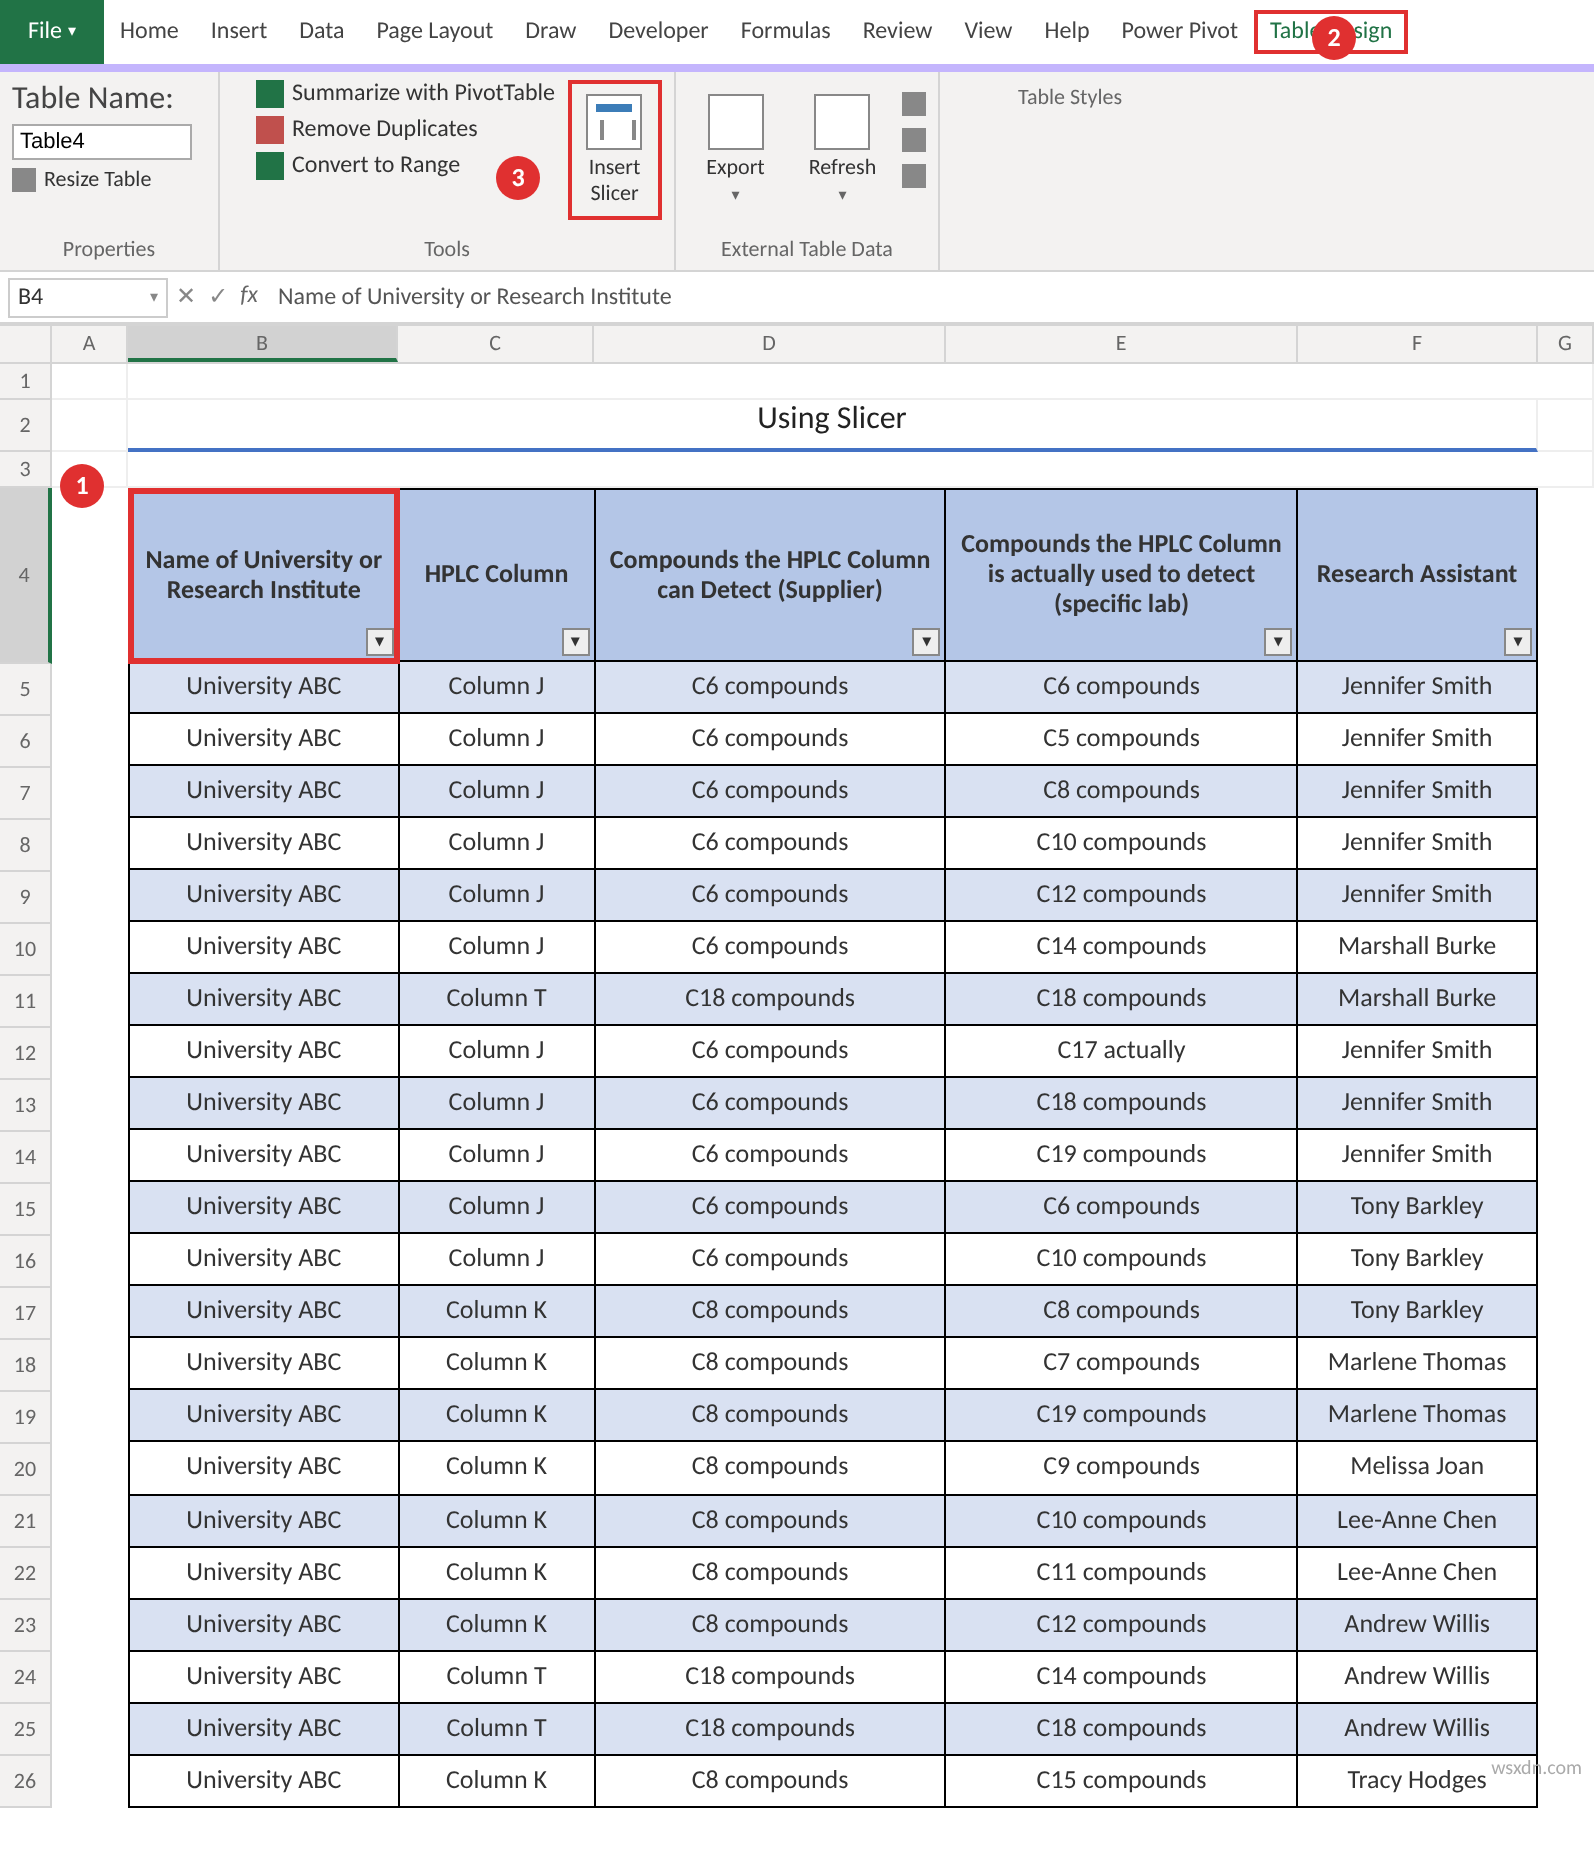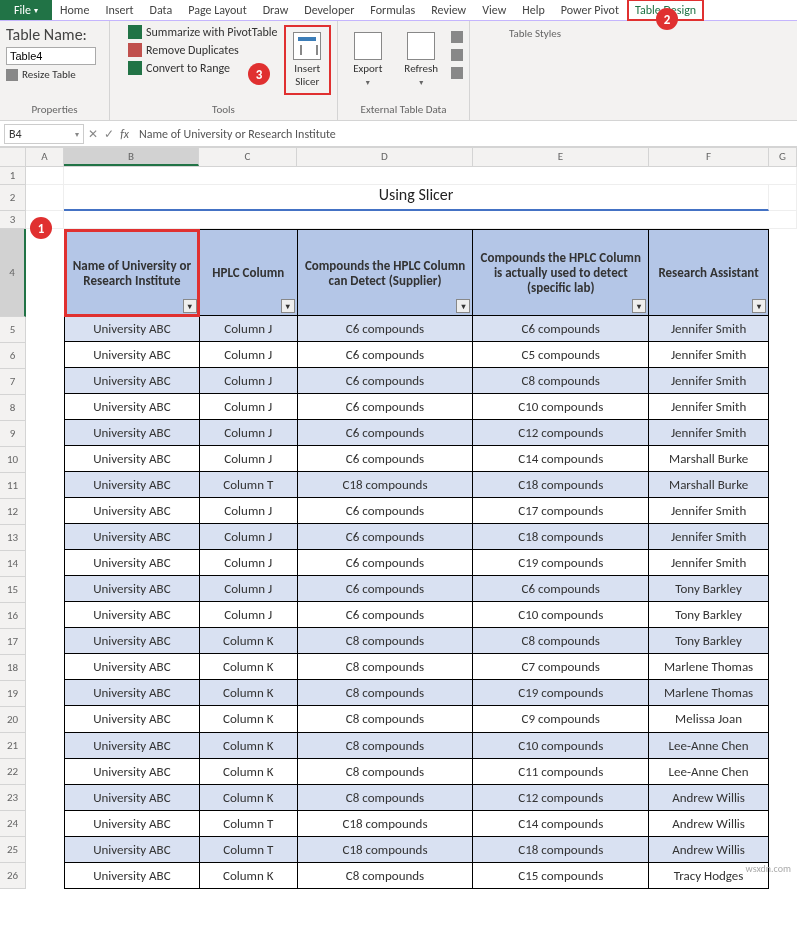--- a/index.html
+++ b/index.html
@@ -1,19 +1,19 @@
 <!DOCTYPE html>
 <html><head>
 <meta charset="utf-8">
 <style>
 * { box-sizing: border-box; margin: 0; padding: 0; }
 body { font-family: "Segoe UI", Calibri, sans-serif; font-size: 12px; background: #fff; color: #333; width: 797px; }
 
 
-.ribbon-tabs { display: flex; align-items: center; background: #fff; height: 21px; border-bottom: 1px solid #c4b5fd; }
+.ribbon-tabs { display: flex; align-items: center; background: #fff; height: 36px; border-bottom: 4px solid #c4b5fd; }
 .file-tab { background: #217346; color: #fff; padding: 4px 14px; height: 100%; display: flex; align-items: center; }
 .file-arrow { margin-left: 3px; font-size: 8px; }
 .tab { padding: 4px 8px; color: #444; cursor: pointer; }
 .tab.active { color: #217346; border: 2px solid #e03030; padding: 2px 6px; }
 
 
 .ribbon { display: flex; background: #f3f2f1; border-bottom: 1px solid #d4d4d4; height: 100px; }
 .rg { border-right: 1px solid #d4d4d4; display: flex; flex-direction: column; justify-content: space-between; padding: 4px 6px; }
 .rg-body { display: flex; gap: 6px; align-items: flex-start; }
 .rg-label { text-align: center; font-size: 11px; color: #666; padding-top: 2px; }
@@ -294,21 +294,21 @@
           <td class="tc0">University ABC</td>
           <td class="tc1">Column T</td>
           <td class="tc2">C18 compounds</td>
           <td class="tc3">C18 compounds</td>
           <td class="tc4">Marshall Burke</td>
         </tr>
         <tr class="nob">
           <td class="tc0">University ABC</td>
           <td class="tc1">Column J</td>
           <td class="tc2">C6 compounds</td>
-          <td class="tc3">C17 compounds</td>
+          <td class="tc3">C17 actually</td>
           <td class="tc4">Jennifer Smith</td>
         </tr>
         <tr class="band">
           <td class="tc0">University ABC</td>
           <td class="tc1">Column J</td>
           <td class="tc2">C6 compounds</td>
           <td class="tc3">C18 compounds</td>
           <td class="tc4">Jennifer Smith</td>
         </tr>
         <tr class="nob">

